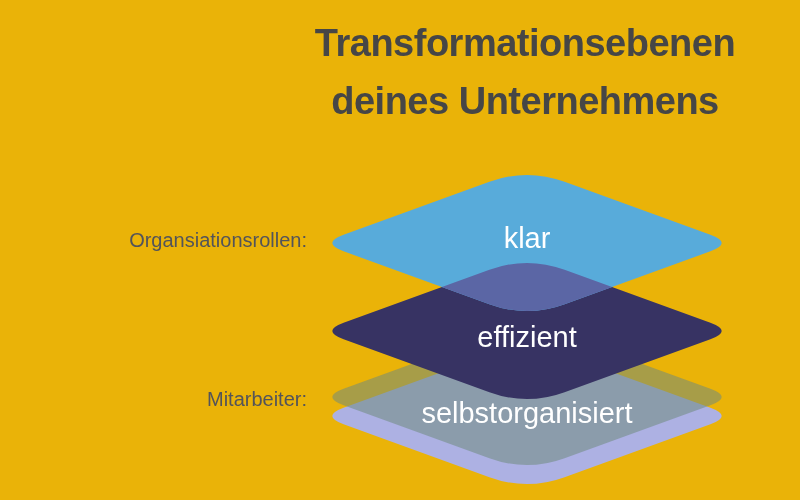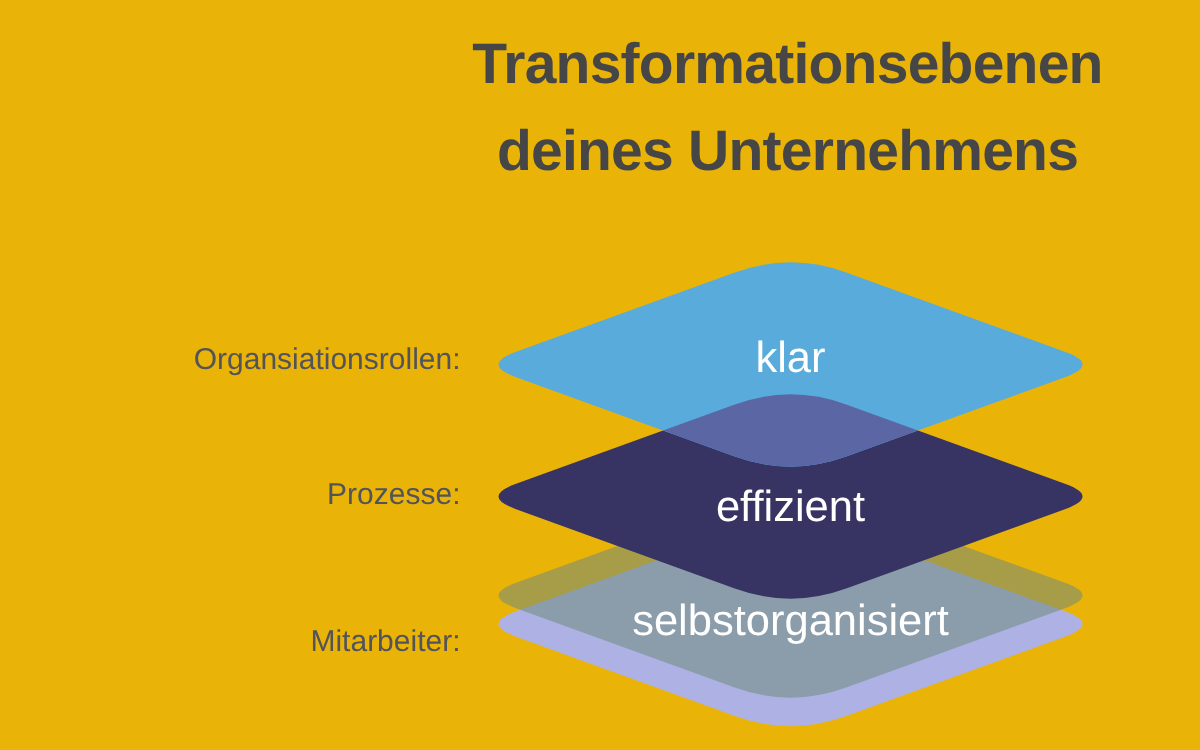--- a/index.html
+++ b/index.html
@@ -11,38 +11,37 @@
     position:absolute;top:14px;left:205px;width:640px;
     text-align:center;font-size:38px;font-weight:700;line-height:58px;
     color:#464646;letter-spacing:-0.5px;
   }
   .side-label{
     position:absolute;right:493px;white-space:nowrap;
     font-size:20px;line-height:33px;color:#53545a;text-align:right;
   }
   #label-0{top:224px;}
   #label-1{top:314px;}
-  #label-2{top:412px;}
+  #label-2{top:383px;}
   svg{position:absolute;left:0;top:0;}
   .dtext{
     font-family:"Liberation Sans",sans-serif;font-size:29px;fill:#ffffff;
   }
 </style>
 </head>
 <body>
 
 <div id="stage">
 
   <div class="title">
     <div>Transformationsebenen</div>
     <div>deines Unternehmens</div>
   </div>
 
   <div id="label-0" class="side-label">Organsiationsrollen:</div>
-  <div id="label-1" class="side-label">Prozesse:</div>
   <div id="label-2" class="side-label">Mitarbeiter:</div>
 
   <svg width="800" height="500" viewBox="0 0 800 500" aria-hidden="true">
     <defs>
 
       <path id="dshape" d="M -37.6 -61.2
                            Q 0 -75 37.6 -61.2
                            L 183.4 -8.3
                            Q 206 0 183.4 8.3
                            L 37.6 61.2

